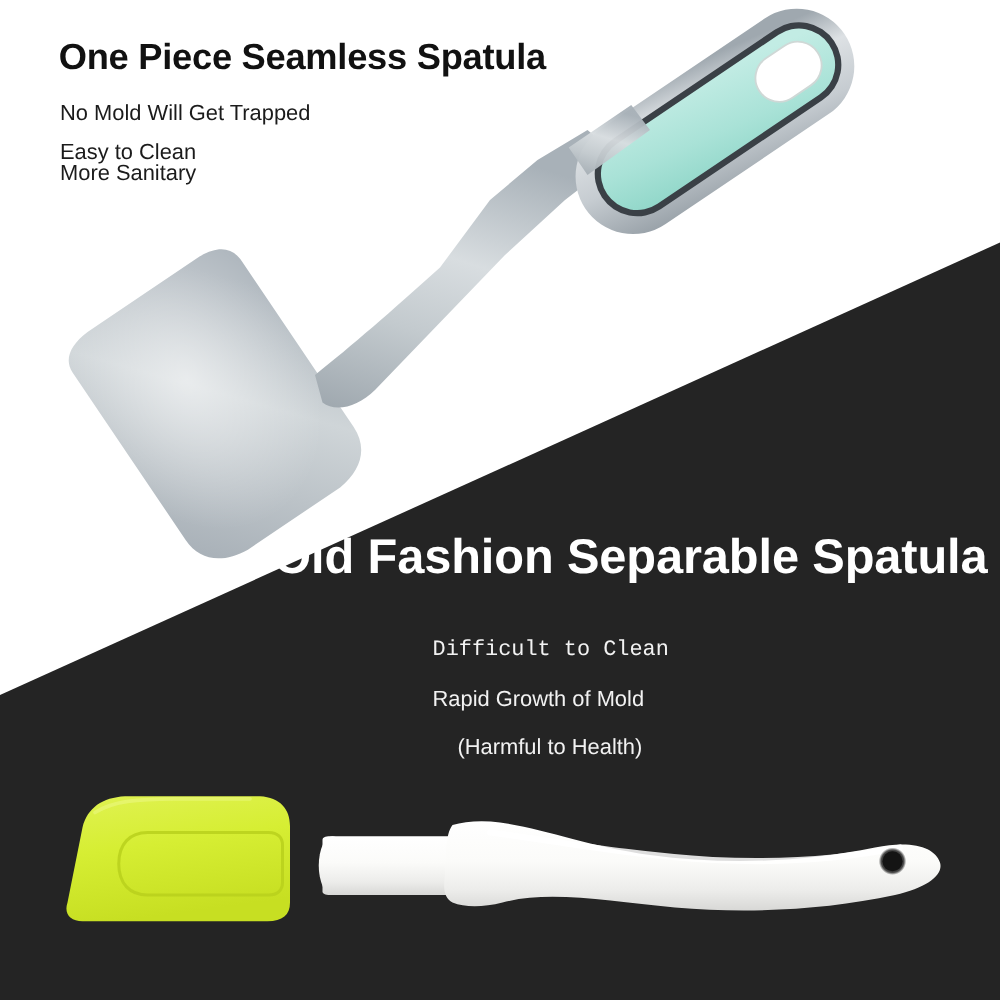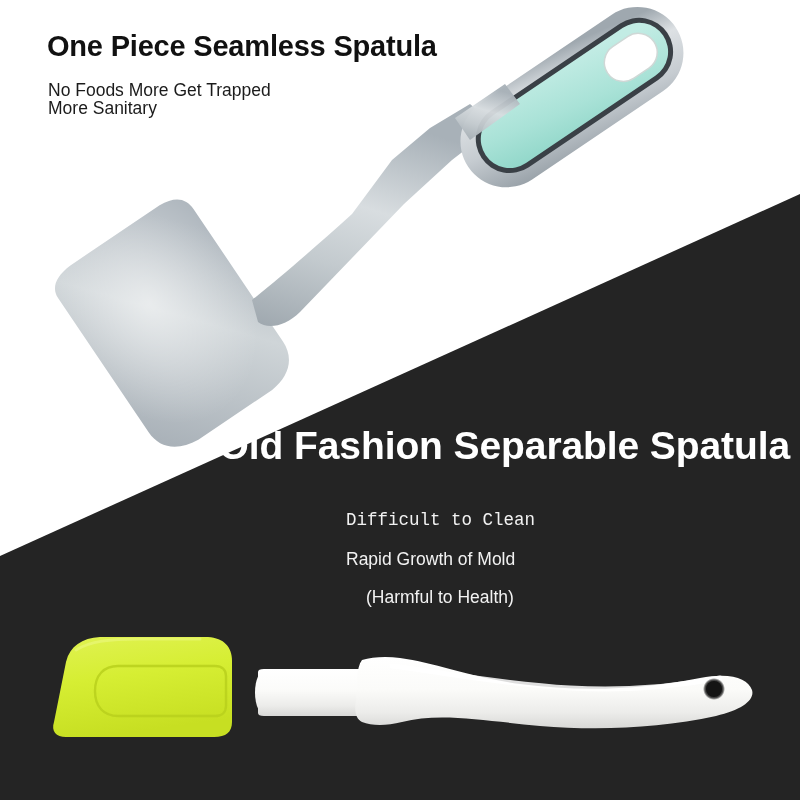--- a/index.html
+++ b/index.html
@@ -250,21 +250,22 @@
       <path d="M 392 666 C 440 672, 500 684, 570 688 C 630 691, 680 686, 720 678" fill="none" stroke="#ffffff" stroke-width="5" stroke-opacity="0.85" stroke-linecap="round"></path>
 
       <circle cx="714" cy="689" r="11" fill="url(#gHole)"></circle>
       <circle cx="714" cy="689" r="8" fill="#141414"></circle>
     </g>
   </svg>
 
   <div class="heading-top">One Piece Seamless Spatula</div>
 
   <div class="bullets-top">
-    <div class="line l0">No Foods More Get Trapped</div>
+    <div class="line l0">No Mold Will Get Trapped</div>
+    <div class="line l1">Easy to Clean</div>
     <div class="line l2">More Sanitary</div>
   </div>
 
   <div class="heading-bottom">Old Fashion Separable Spatula</div>
 
   <div class="bullets-bottom">
     <div class="line l1">Difficult to Clean</div>
     <div class="line l2">Rapid Growth of Mold</div>
     <div class="line l3">(Harmful to Health)</div>
   </div>

